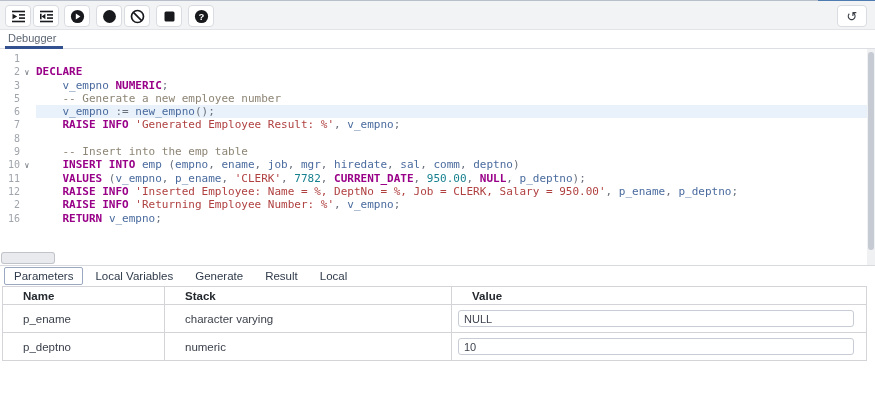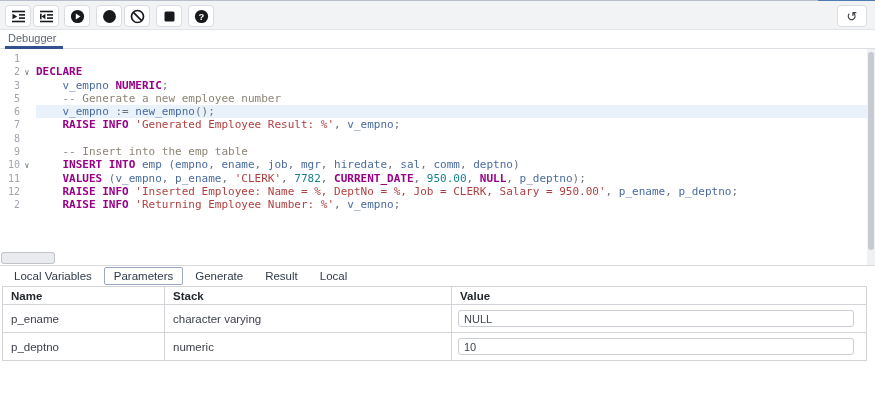--- a/index.html
+++ b/index.html
@@ -53,21 +53,21 @@
   
   .panel-tabbar{position:absolute;top:265px;left:0;width:875px;height:21px;background:#ffffff;
                 border-top:1px solid #d8dade;box-sizing:border-box;display:flex;align-items:center;padding-left:4px;}
   .panel-tab{font-size:11.5px;color:#2f3a4a;padding:2px 9px;margin-right:2px;cursor:pointer;
              border:1px solid transparent;border-radius:2px;}
   .panel-tab.active{border-color:#9aa8c2;background:#ffffff;}
 
   
   .params-table{position:absolute;top:286px;left:2px;width:865px;border-collapse:collapse;
                 font-size:11.5px;color:#3a3f4a;table-layout:fixed;}
-  .params-table th,.params-table td{border:1px solid #d4d4d8;padding:0 0 0 8px;text-align:left;
+  .params-table th,.params-table td{border:1px solid #d4d4d8;padding:0 0 0 20px;text-align:left;
                 box-sizing:border-box;font-weight:normal;overflow:hidden;}
   .params-table th{height:18px;font-weight:bold;color:#24292f;}
   .params-table td{height:28px;}
   .col-name{width:162px;}
   .col-type{width:287px;}
   .value-input{width:calc(100% - 12px);height:17px;border:1px solid #c7ccd5;border-radius:3px;
                font-size:11px;color:#3f4450;padding:0 5px;box-sizing:border-box;margin:0 6px 0 0;
                font-family:"Liberation Sans",sans-serif;background:#ffffff;}
   td.value-cell{padding-left:6px;}
 </style>
@@ -146,30 +146,31 @@
       <div class="cm-line"><span class="gut">3</span><span class="fold"></span><span class="code"><span class="tok-p">    </span><span class="tok-v">v_empno</span><span class="tok-p"> </span><span class="tok-k">NUMERIC</span><span class="tok-p">;</span></span></div>
       <div class="cm-line"><span class="gut">5</span><span class="fold"></span><span class="code"><span class="tok-c">    -- Generate a new employee number</span></span></div>
       <div class="cm-line current"><span class="gut">6</span><span class="fold"></span><span class="code"><span class="tok-p">    </span><span class="tok-v">v_empno</span><span class="tok-p"> := </span><span class="tok-v">new_empno</span><span class="tok-p">();</span></span></div>
       <div class="cm-line"><span class="gut">7</span><span class="fold"></span><span class="code"><span class="tok-p">    </span><span class="tok-k">RAISE INFO</span><span class="tok-p"> </span><span class="tok-s">'Generated Employee Result: %'</span><span class="tok-p">, </span><span class="tok-v">v_empno</span><span class="tok-p">;</span></span></div>
       <div class="cm-line"><span class="gut">8</span><span class="fold"></span><span class="code"></span></div>
       <div class="cm-line"><span class="gut">9</span><span class="fold"></span><span class="code"><span class="tok-c">    -- Insert into the emp table</span></span></div>
       <div class="cm-line"><span class="gut">10</span><span class="fold">∨</span><span class="code"><span class="tok-p">    </span><span class="tok-k">INSERT INTO</span><span class="tok-p"> </span><span class="tok-v">emp</span><span class="tok-p"> (</span><span class="tok-v">empno</span><span class="tok-p">, </span><span class="tok-v">ename</span><span class="tok-p">, </span><span class="tok-v">job</span><span class="tok-p">, </span><span class="tok-v">mgr</span><span class="tok-p">, </span><span class="tok-v">hiredate</span><span class="tok-p">, </span><span class="tok-v">sal</span><span class="tok-p">, </span><span class="tok-v">comm</span><span class="tok-p">, </span><span class="tok-v">deptno</span><span class="tok-p">)</span></span></div>
       <div class="cm-line"><span class="gut">11</span><span class="fold"></span><span class="code"><span class="tok-p">    </span><span class="tok-k">VALUES</span><span class="tok-p"> (</span><span class="tok-v">v_empno</span><span class="tok-p">, </span><span class="tok-v">p_ename</span><span class="tok-p">, </span><span class="tok-s">'CLERK'</span><span class="tok-p">, </span><span class="tok-n">7782</span><span class="tok-p">, </span><span class="tok-k">CURRENT_DATE</span><span class="tok-p">, </span><span class="tok-n">950.00</span><span class="tok-p">, </span><span class="tok-k">NULL</span><span class="tok-p">, </span><span class="tok-v">p_deptno</span><span class="tok-p">);</span></span></div>
       <div class="cm-line"><span class="gut">12</span><span class="fold"></span><span class="code"><span class="tok-p">    </span><span class="tok-k">RAISE INFO</span><span class="tok-p"> </span><span class="tok-s">'Inserted Employee: Name = %, DeptNo = %, Job = CLERK, Salary = 950.00'</span><span class="tok-p">, </span><span class="tok-v">p_ename</span><span class="tok-p">, </span><span class="tok-v">p_deptno</span><span class="tok-p">;</span></span></div>
       <div class="cm-line"><span class="gut">2</span><span class="fold"></span><span class="code"><span class="tok-p">    </span><span class="tok-k">RAISE INFO</span><span class="tok-p"> </span><span class="tok-s">'Returning Employee Number: %'</span><span class="tok-p">, </span><span class="tok-v">v_empno</span><span class="tok-p">;</span></span></div>
+      <div class="cm-line"><span class="gut">16</span><span class="fold"></span><span class="code"><span class="tok-p">    </span><span class="tok-k">RETURN</span><span class="tok-p"> </span><span class="tok-v">v_empno</span><span class="tok-p">;</span></span></div>
     </div>
   <div class="vscroll-track">
     <div class="vscroll-thumb"></div>
   </div>
   <div class="hscroll-thumb"></div>
 </div>
 
 <div class="panel-tabbar">
+    <span class="panel-tab active">Parameters</span>
     <span class="panel-tab">Local Variables</span>
-    <span class="panel-tab active">Parameters</span>
     <span class="panel-tab">Generate</span>
     <span class="panel-tab">Result</span>
     <span class="panel-tab">Local</span>
   </div>
 
 <table class="params-table">
   <colgroup>
       <col class="col-name">
       <col class="col-type">
       <col>

